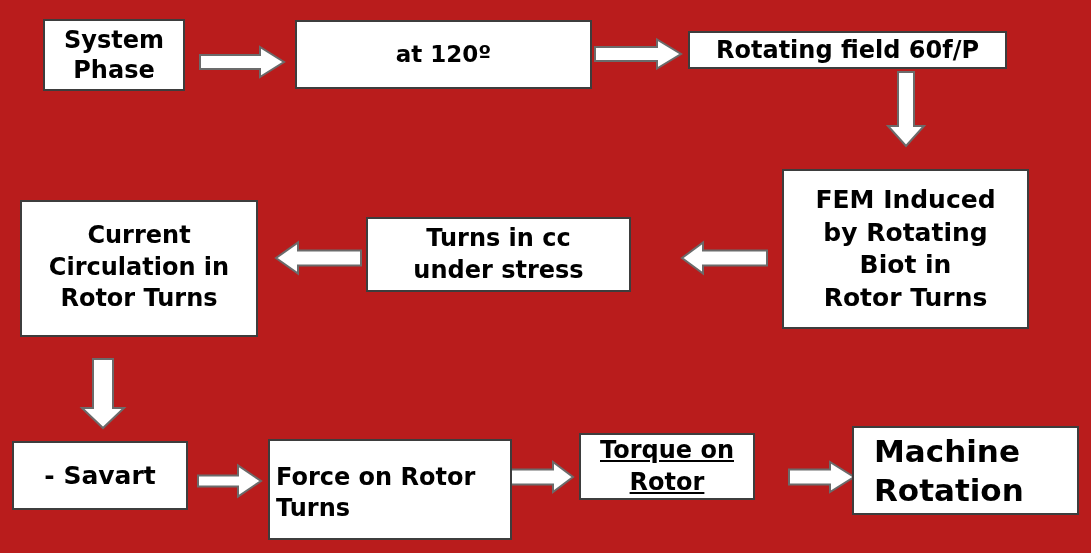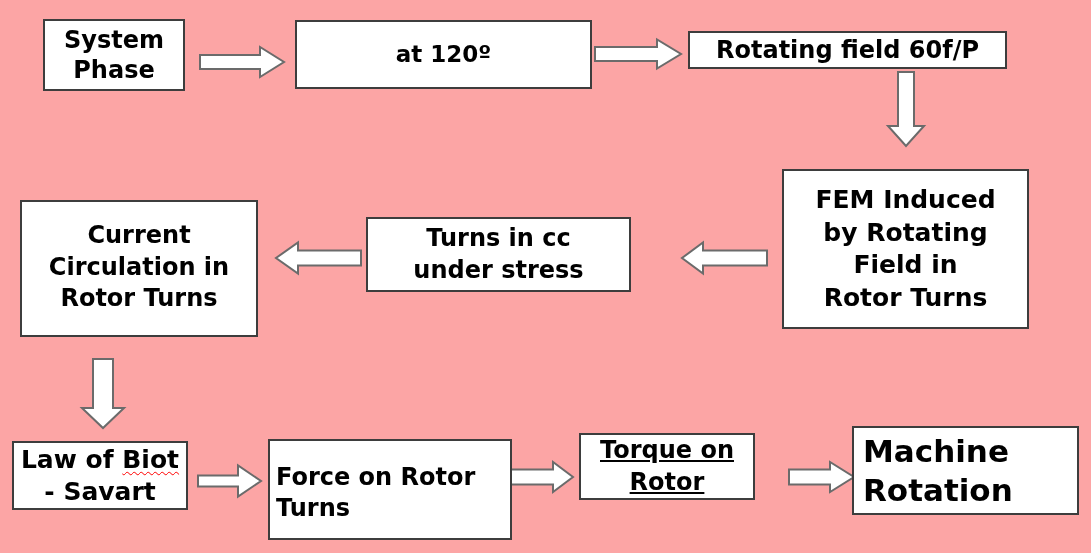--- a/index.html
+++ b/index.html
@@ -1,20 +1,20 @@
 <!DOCTYPE html>
 <html><head>
 <meta charset="utf-8">
 <style>
   html, body { margin: 0; padding: 0; background: #ffffff; }
   #stage {
     position: relative;
     width: 1091px;
     height: 553px;
-    background: #fca5a5;
+    background: #b91c1c;
     font-family: "DejaVu Sans", "Liberation Sans", sans-serif;
     color: #000000;
     overflow: hidden;
   }
   #arrow-layer {
     position: absolute;
     left: 0; top: 0;
     width: 1091px; height: 553px;
   }
   .flow-arrow {
@@ -46,21 +46,21 @@
   #box-turns-cc          { left: 366px; top: 217px; width: 265px; height: 75px; line-height: 1.3; }
   #box-current-circ      { left: 20px;  top: 200px; width: 238px; height: 137px;
                            justify-content: flex-start; padding-top: 18px; line-height: 1.32; }
   #box-law-biot          { left: 12px;  top: 441px; width: 176px; height: 69px; font-size: 25px; line-height: 1.25; }
   #box-force-rotor       { left: 268px; top: 439px; width: 244px; height: 101px;
                            justify-content: flex-start; align-items: flex-start;
                            text-align: left; padding: 21px 6px; line-height: 1.3; }
   #box-torque-rotor      { left: 579px; top: 433px; width: 176px; height: 67px; line-height: 1.3; text-decoration: underline; }
   #box-machine-rotation  { left: 852px; top: 426px; width: 227px; height: 89px;
                            align-items: flex-start; text-align: left;
-                           padding-left: 9px; font-size: 31px; line-height: 1.25; }
+                           padding-left: 20px; font-size: 31px; line-height: 1.25; }
 
   .misspell {
     text-decoration: underline wavy #ff0000;
     text-decoration-thickness: 1px;
     text-underline-offset: 3px;
   }
 </style>
 </head>
 <body>
 
@@ -87,37 +87,36 @@
     <div class="line">at 120º</div>
   </div>
 
   <div class="box" id="box-rotating-field">
     <div class="line">Rotating field 60f/P</div>
   </div>
 
   <div class="box" id="box-fem-induced">
     <div class="line">FEM Induced</div>
     <div class="line">by Rotating</div>
-    <div class="line">Field in</div>
+    <div class="line">Biot in</div>
     <div class="line">Rotor Turns</div>
   </div>
 
   <div class="box" id="box-turns-cc">
     <div class="line">Turns in cc</div>
     <div class="line">under stress</div>
   </div>
 
   <div class="box" id="box-current-circ">
     <div class="line">Current</div>
     <div class="line">Circulation in</div>
     <div class="line">Rotor Turns</div>
   </div>
 
   <div class="box" id="box-law-biot">
-    <div class="line"><span>Law of </span><span class="misspell">Biot</span></div>
     <div class="line">- Savart</div>
   </div>
 
   <div class="box" id="box-force-rotor">
     <div class="line">Force on Rotor</div>
     <div class="line">Turns</div>
   </div>
 
   <div class="box" id="box-torque-rotor">
     <div class="line">Torque on</div>

